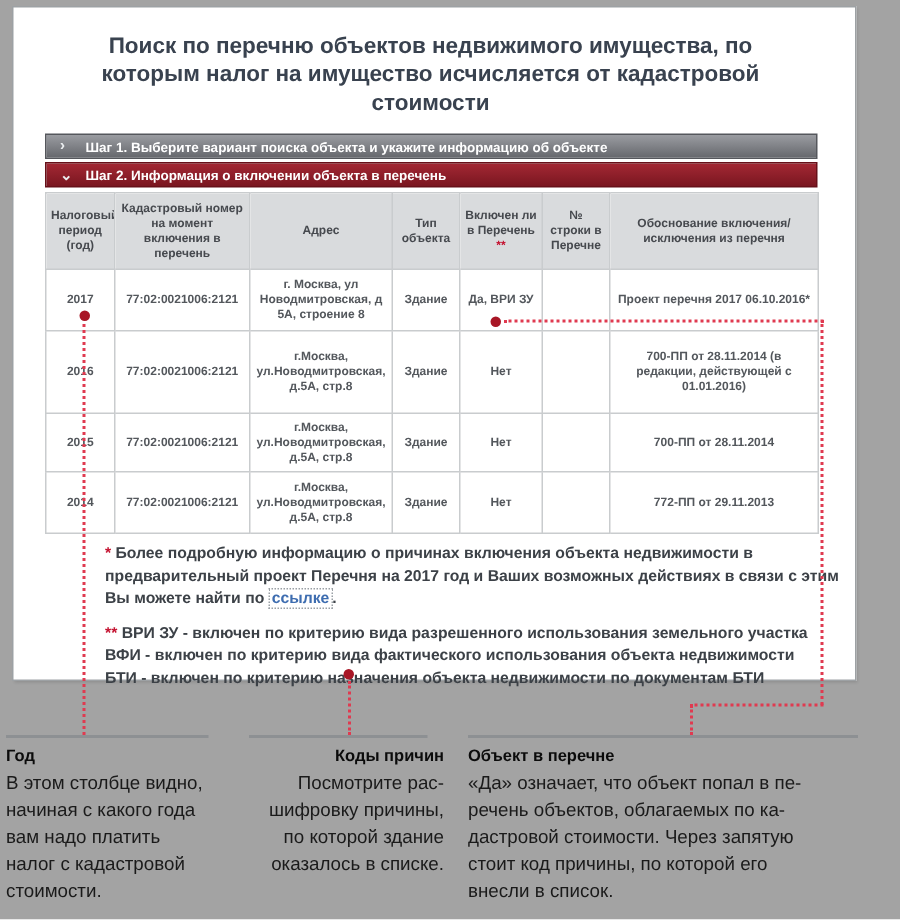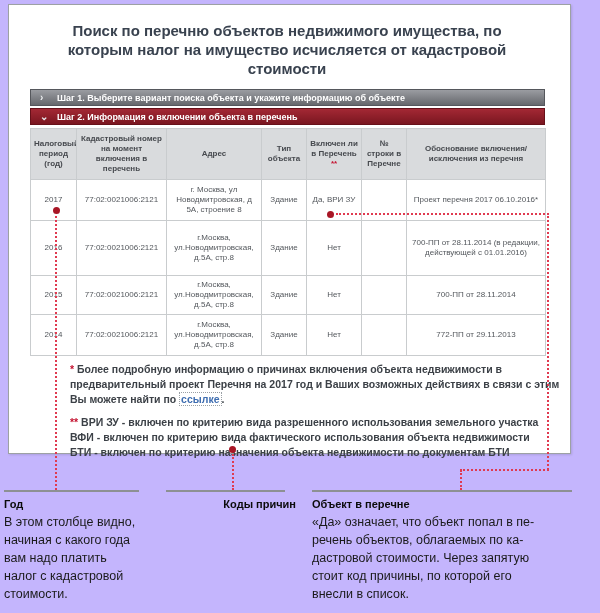--- a/index.html
+++ b/index.html
@@ -1,16 +1,16 @@
 <!DOCTYPE html>
 <html><head>
 <meta charset="utf-8">
 <style>
   html,body {margin:0; padding:0; background:#fff;}
-  .canvas {position:relative; width:600px; height:613px; background:#c4b5fd; overflow:hidden;
+  .canvas {position:relative; width:600px; height:613px; background:#a3a3a3; overflow:hidden;
            font-family:"Liberation Sans", sans-serif;}
 
   
   .frame {position:absolute; left:8px; top:4px; width:563px; height:450px;
           border:1px solid #9da1a4; background:#fff; box-sizing:border-box;
           box-shadow:1px 1px 2px rgba(0,0,0,.12);}
   .frame-inner {padding:16px 26px 0 21px;}
 
   .page-title {width:478px; margin:0 auto 11px; text-align:center;
                font-size:15px; font-weight:bold; line-height:19px; color:#39424f;}
@@ -18,21 +18,21 @@
   .bar {width:515px; height:17px; box-sizing:border-box; display:flex; align-items:center;
         padding-left:9px; margin-bottom:2px; font-size:9px; font-weight:bold; color:#fff;
         cursor:pointer;}
   .bar1 {background:linear-gradient(#9a9ca1,#66686d); border:1px solid #55575c;}
   .bar2 {background:linear-gradient(#a32834,#7a1620); border:1px solid #671019;}
   .chev {width:17px; font-size:10px; color:#eceff1; flex:none;}
 
   table.results {width:515px; table-layout:fixed; border-collapse:collapse; margin-top:3px;
                  font-size:8px; line-height:10px; color:#53575c;}
   table.results th, table.results td {border:1px solid #c9ccce; text-align:center;
-                 vertical-align:middle; padding:2px 3px; overflow:hidden;}
+                 vertical-align:middle; padding:2px 3px; overflow:hidden;font-weight:bold;}
   table.results thead th {background:#d9dbdd; color:#46494e; font-weight:bold; height:46px;}
   tr.r1 td {height:36px;}
   tr.r2 td {height:50px;}
   tr.r3 td {height:34px;}
   tr.r4 td {height:36px;}
 
   .fn {width:507px; margin-top:6px; font-size:10.5px; font-weight:bold; line-height:15px;
        color:#3c4147;margin-left:40px;}
   .fn2 {white-space:pre-line; margin-top:8px;}
   .red {color:#c41230;}
@@ -154,20 +154,24 @@
   <div class="ann" style="left:4px; width:158px;">
     <h3>Год</h3>
     <p>В этом столбце видно,
 начиная с какого года
 вам надо платить
 налог с кадастровой
 стоимости.</p>
   </div>
   <div class="ann" style="left:166px; width:130px;text-align:right;">
     <h3>Коды причин</h3>
+    <p>Посмотрите рас-
+шифровку причины,
+по которой здание
+оказалось в списке.</p>
   </div>
   <div class="ann" style="left:312px; width:264px;">
     <h3>Объект в перечне</h3>
     <p>«Да» означает, что объект попал в пе-
 речень объектов, облагаемых по ка-
 дастровой стоимости. Через запятую
 стоит код причины, по которой его
 внесли в список.</p>
   </div>
 

